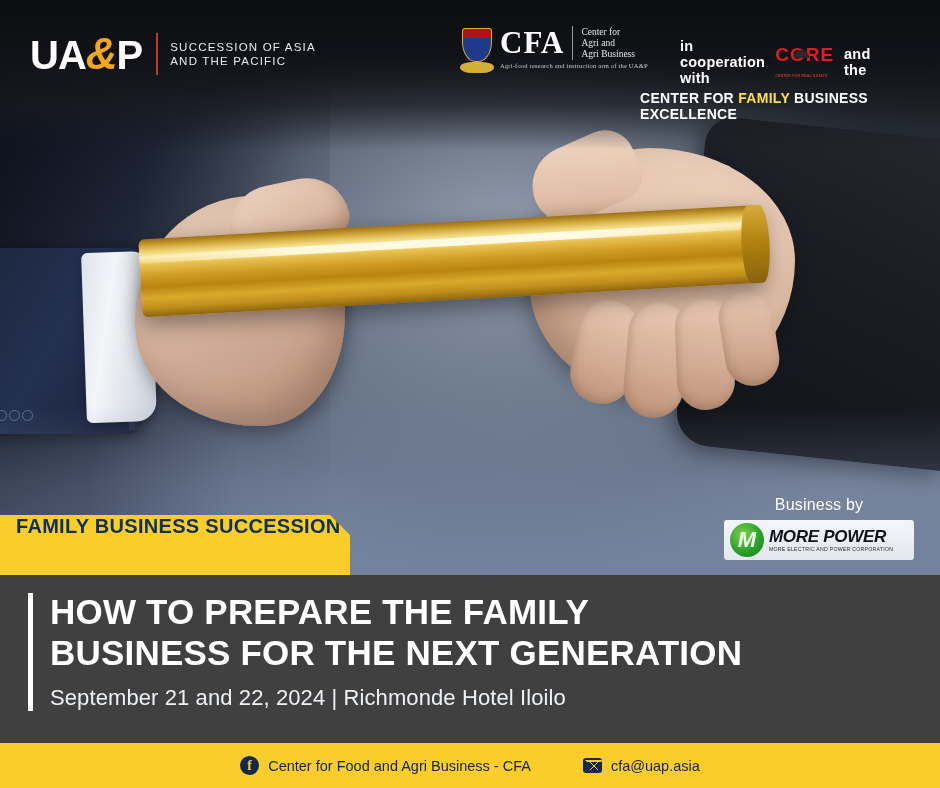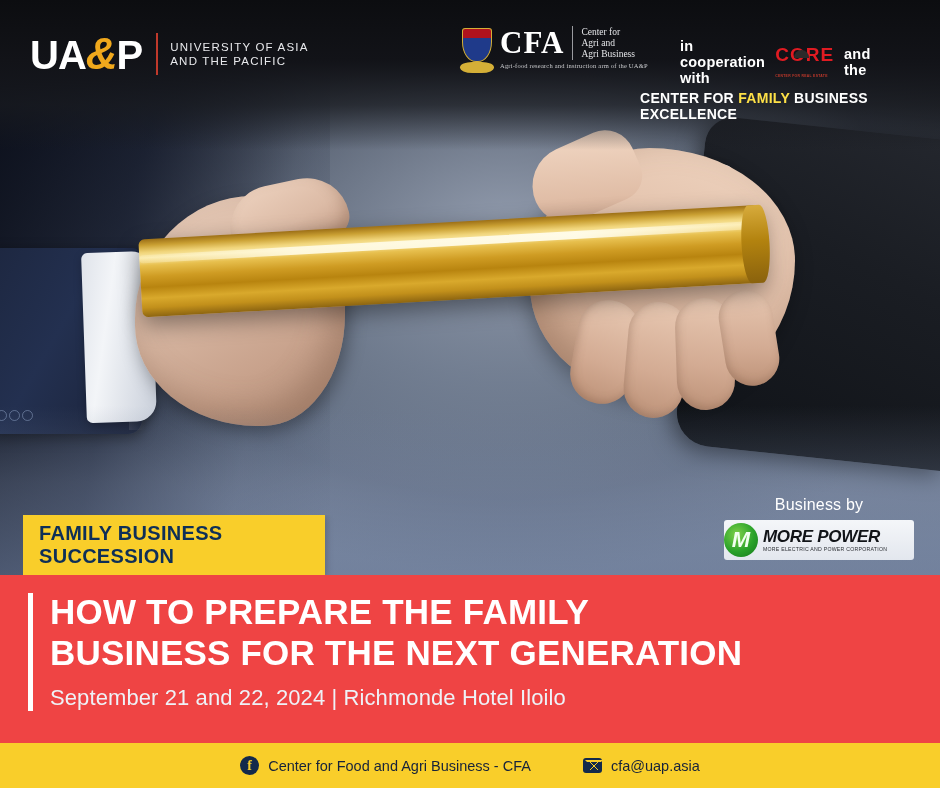--- a/index.html
+++ b/index.html
@@ -179,56 +179,55 @@
   .core-dome{
     position:absolute; left:19px; top:5px; width:15px; height:8px;
     background:#2a2a2a; border-radius:8px 8px 0 0;
   }
   .core-tiny{ color:#c0392b; font-size:3.4px; letter-spacing:.3px; text-align:center; line-height:4px; }
   .coop-l2{ margin-top:4px; color:#ffffff; font-size:14px; font-weight:bold; letter-spacing:.3px; }
   .coop-l2 .fam{ color:#fde047; }
 
   
   .kicker{
-    position:absolute; left:0; top:515px; width:302px; height:60px;
+    position:absolute; left:0; top:515px; width:350px; height:60px;
     background:#f9ce2a;
     clip-path:polygon(0 0, 330px 0, 350px 20px, 350px 60px, 0 60px);
-    display:flex; align-items:center;
+    display:flex; 
     box-shadow:0 2px 8px rgba(0,0,0,.25);
-    margin-left:23px;
   }
   .kicker span{
     margin-left:16px; color:#0e2f57; font-size:20px; font-weight:bold;
     letter-spacing:.3px;
   }
 
   
   .sponsor{ position:absolute; right:26px; top:496px; width:190px; text-align:center; }
   .sponsor-label{ color:#ffffff; font-size:16px; letter-spacing:.2px; }
   .mp-logo{
     margin-top:6px; height:40px; background:linear-gradient(180deg,#f4f6f9,#e3e7ee);
-    border-radius:3px; display:flex; align-items:center; padding:0 0;
+    border-radius:3px; display:flex; align-items:center; padding:0 6px;
   }
   .mp-mark{
     width:34px; height:34px; border-radius:50%;
     background:radial-gradient(circle at 38% 34%, #7fd14a 0%, #2aa22a 55%, #15761c 100%);
     position:relative; flex:0 0 auto;
   }
   .mp-mark:after{
     content:"M"; position:absolute; inset:0; display:flex; align-items:center; justify-content:center;
     color:#f2fff0; font-size:22px; font-weight:bold; font-style:italic;
   }
   .mp-words{ margin-left:5px; text-align:left; }
   .mp-name{ color:#111418; font-size:17px; font-weight:bold; font-style:italic; line-height:17px; letter-spacing:-.3px; }
   .mp-sub{ color:#2c2f34; font-size:5.2px; letter-spacing:.25px; margin-top:1px; }
 
   
   .band{
     position:absolute; left:0; top:575px; width:940px; height:168px;
-    background:#ef4444;
+    background:#404040;
   }
   .accent-bar{
     position:absolute; left:28px; top:18px; width:5px; height:118px;
     background:#ffffff;
   }
   .title{
     position:absolute; left:50px; top:16px; width:860px;
     color:#ffffff; font-size:35px; font-weight:bold; line-height:41px;
     letter-spacing:.2px;
   }
@@ -295,21 +294,21 @@
     <div class="hero-topfade"></div>
     <div class="hero-botfade"></div>
   </div>
 
   <div class="header">
 
     <div class="uap-logo">
       <div class="uap-mark"><span>UA</span><span class="amp">&amp;</span><span>P</span></div>
       <div class="uap-rule"></div>
       <div class="uap-words">
-        <div>UNIVERSITY OF ASIA</div>
+        <div>SUCCESSION OF ASIA</div>
         <div>AND THE PACIFIC</div>
       </div>
     </div>
 
     <div class="cfa-block">
       <div class="crest">
         <div class="shield"></div>
         <div class="ribbon"></div>
       </div>
       <div class="cfa-text">

